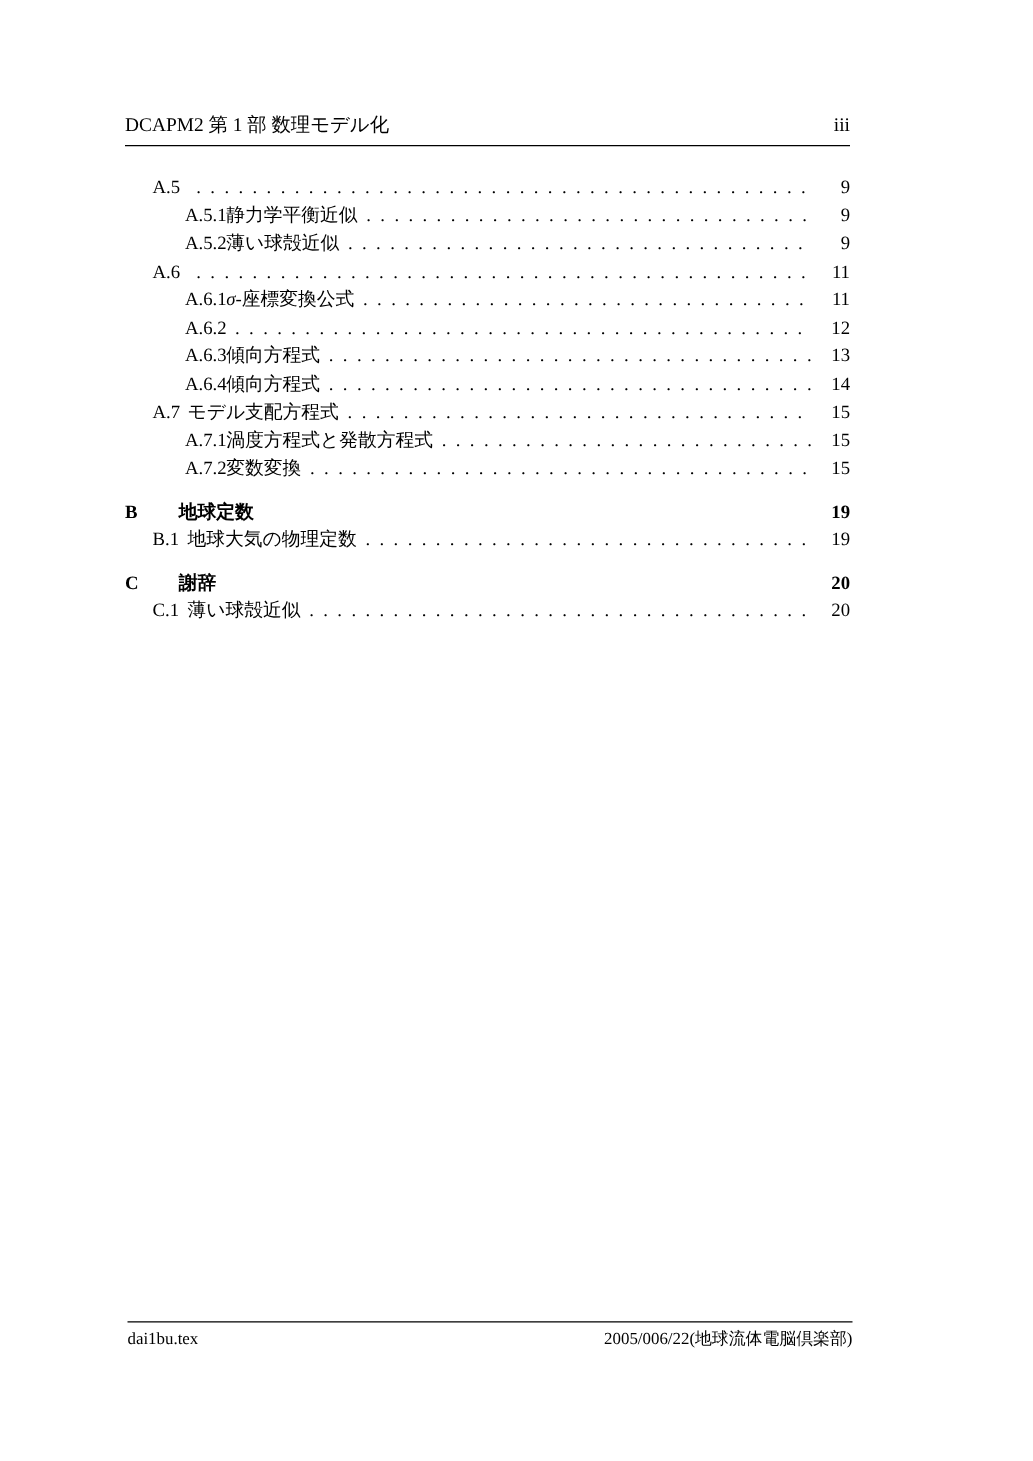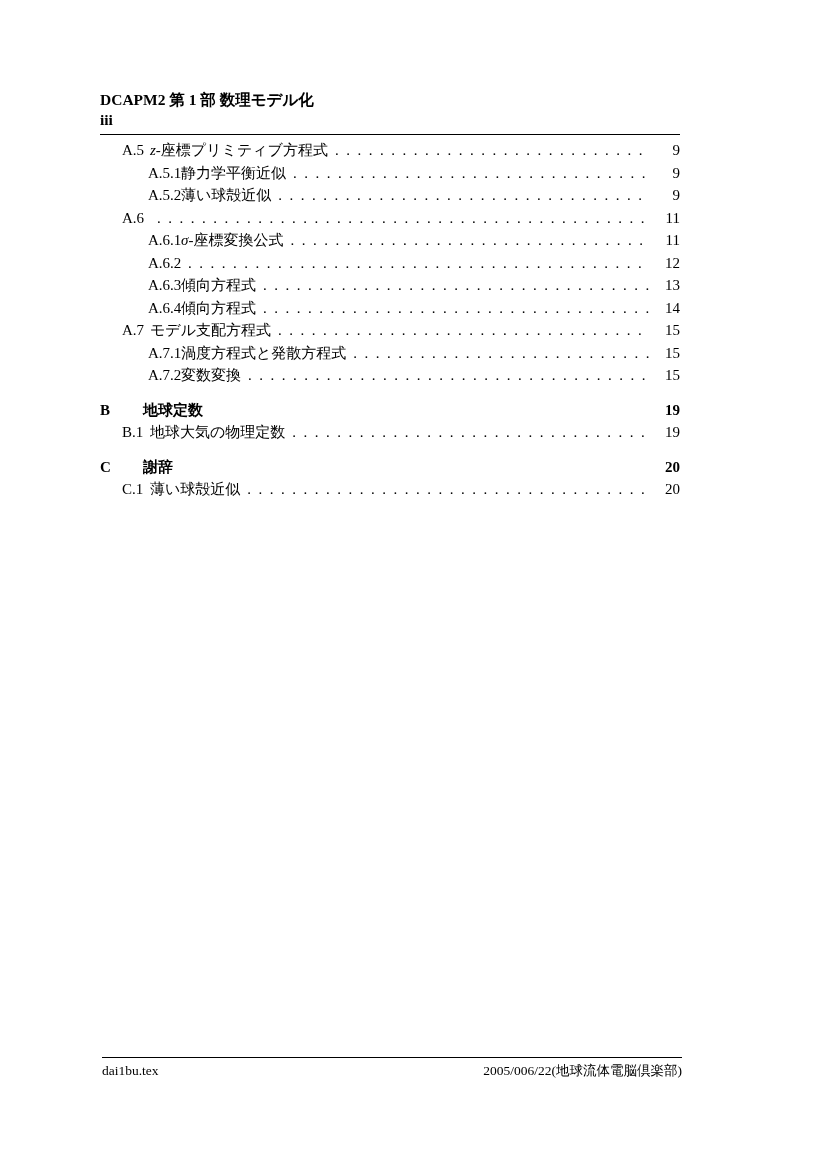--- a/index.html
+++ b/index.html
@@ -16,25 +16,24 @@
     color: #000000;
   }
   .header {
     position: absolute;
     left: 100px;
     top: 90px;
     width: 580px;
     display: flex;
     justify-content: space-between;
     align-items: baseline;
-    font-weight: bold;
+    font-weight: normal;
     font-size: 15.5px;
     border-bottom: 1.4px solid #000;
     padding-bottom: 5px;
-    flex-direction: column;
   }
   .toc {
     position: absolute;
     left: 100px;
     top: 139px;
     width: 580px;
     font-size: 15px;
   }
   .row {
     display: flex;
@@ -83,21 +82,20 @@
 <body>
 
 <div class="header">
   <span>DCAPM2 第 1 部 数理モデル化</span>
   <span>iii</span>
 </div>
 
 <div class="toc" id="toc">
     <div class="row section">
       <span class="num">A.5</span>
-      <span class="title"><i>z</i>-座標プリミティブ方程式</span>
       <span class="leader"><span class="dots">..........................................................................................</span></span>
       <span class="pagenum">9</span>
     </div>
     <div class="row subsection">
       <span class="num">A.5.1</span>
       <span class="title">静力学平衡近似</span>
       <span class="leader"><span class="dots">..........................................................................................</span></span>
       <span class="pagenum">9</span>
     </div>
     <div class="row subsection">

